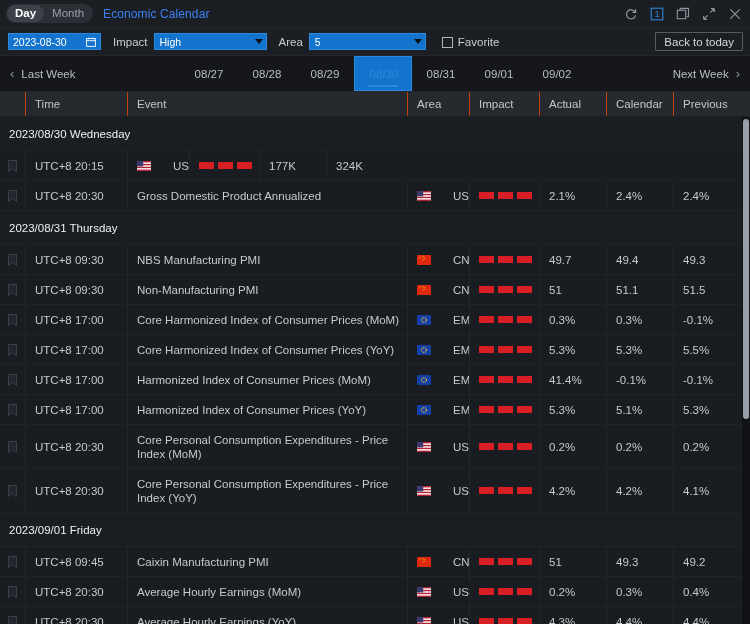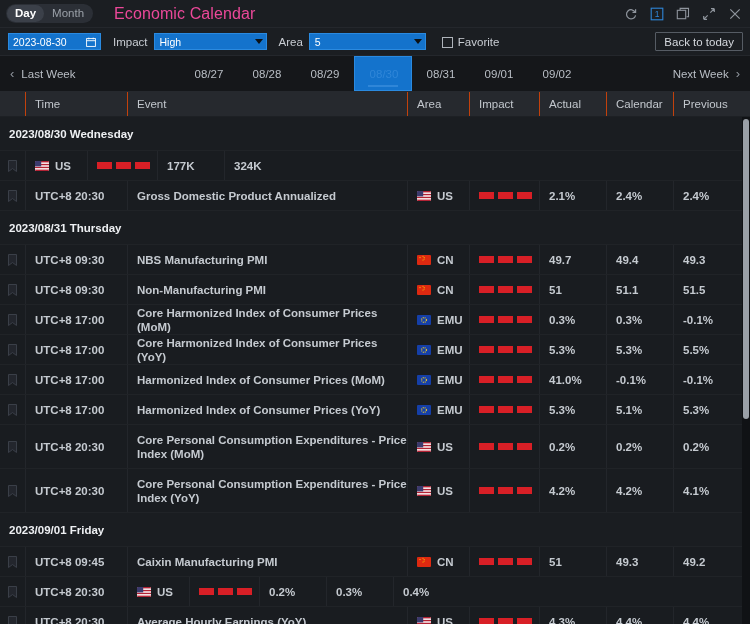--- a/index.html
+++ b/index.html
@@ -28,21 +28,21 @@
   }
   .seg-item {
     font-size: 11.5px; line-height: 17px;
     padding: 0 8px; height: 17px;
     border-radius: 10px;
     color: #9aa0a8; cursor: default;
     display: flex; align-items: center;
   }
   .seg-item.active { background: #3b4049; color: #ffffff; font-weight: bold; }
   .app-title {
-    font-size: 16px; color: #ec4899; margin-left: 21px; letter-spacing: .1px;
+    font-size: 12px; color: #3b82f6; margin-left: 10px; letter-spacing: .1px;
   }
   .tb-right { margin-left: auto; display: flex; align-items: center; gap: 11px; }
   .tb-icon { width: 15px; height: 15px; display: flex; align-items: center; justify-content: center; color: #8f959d; }
   .tb-icon svg { display: block; }
   .tb-icon.boxed { color: #2f86d8; }
 
   
   .filterbar {
     height: 28px; flex: 0 0 28px;
     background: #1b1e22;
@@ -122,21 +122,21 @@
     font-size: 11.5px; color: #c2c7cd;
     border-bottom: 1px solid #1d2024;
   }
   .thead .th {
     display: flex; align-items: center;
     padding-left: 9px;
     border-right: 1px solid #c2410c;
   }
   .thead .th:last-child { border-right: none; }
 
-  .tbody { flex: 1 1 auto; overflow: hidden; position: relative; background: #f97316; font-weight: bold; }
+  .tbody { flex: 1 1 auto; overflow: hidden; position: relative; background: #f97316; }
   .daygroup {
     height: 34px; display: flex; align-items: center;
     padding-left: 9px; font-size: 11.5px; color: #eef0f3;
     background: #1a1d21;
     border-bottom: 1px solid #202327;
   }
   .row {
     display: flex; align-items: stretch;
     min-height: 30px;
     border-bottom: 1px solid #202327;
@@ -147,21 +147,21 @@
   .cell {
     display: flex; align-items: center;
     padding-left: 9px;
     border-right: 1px solid #23262b;
     overflow: hidden;
   }
   .cell.last { border-right: none; }
   .c-mark { justify-content: center; padding-left: 0; }
   .bookmark { width: 9px; height: 12px; position: relative; }
   .bookmark svg { display: block; }
-  .flagwrap { display: flex; align-items: center; gap: 6px; }
+  .flagwrap { display: flex; align-items: center; gap: 22px; }
   .flag { width: 14px; height: 10px; flex: 0 0 14px; position: relative; overflow: hidden; border-radius: 1px; }
   .impact-bars { display: flex; gap: 4px; align-items: center; }
   .ibar { width: 15px; height: 7px; background: #d81f26; }
   .evt { line-height: 14px; }
 
   
   .vscroll {
     position: absolute; right: 0; top: 0; width: 8px; height: 100%;
     background: #101215;
   }
@@ -279,20 +279,23 @@
     <div id="rows">
         <div class="daygroup">2023/08/30 Wednesday</div>
         <div class="row">
           <div class="cell c-mark" style="width: 26px; flex: 0 0 26px;">
             <span class="bookmark">
               <svg width="9" height="12" viewBox="0 0 9 12">
                 <path d="M0.5 0.5h8v11l-4-3-4 3z" fill="#23262d" stroke="#3a3f48" stroke-width="1"></path>
               </svg>
             </span>
           </div>
+          <div class="cell" style="width: 102px; flex: 0 0 102px;">
+            <span>UTC+8 20:15</span>
+          </div>
           <div class="cell" style="width: 62px; flex: 0 0 62px;">
             <span class="flagwrap">
               <span class="flag"><svg width="14" height="10" viewBox="0 0 14 10">
                   <rect width="14" height="10" fill="#ffffff"></rect>
                   <rect y="0" width="14" height="1.43" fill="#b22234"></rect>
                   <rect y="2.86" width="14" height="1.43" fill="#b22234"></rect>
                   <rect y="5.72" width="14" height="1.43" fill="#b22234"></rect>
                   <rect y="8.57" width="14" height="1.43" fill="#b22234"></rect>
                   <rect width="6.2" height="5.4" fill="#3c3b6e"></rect>
                 </svg></span>
@@ -550,21 +553,21 @@
             </span>
           </div>
           <div class="cell" style="width: 70px; flex: 0 0 70px;">
             <span class="impact-bars">
               <span class="ibar"></span>
               <span class="ibar"></span>
               <span class="ibar"></span>
             </span>
           </div>
           <div class="cell" style="width: 67px; flex: 0 0 67px;">
-            <span>41.0%</span>
+            <span>41.4%</span>
           </div>
           <div class="cell" style="width: 67px; flex: 0 0 67px;">
             <span>-0.1%</span>
           </div>
           <div class="cell last" style="width: 68px; flex: 0 0 68px;">
             <span>-0.1%</span>
           </div>
         </div>
         <div class="row">
           <div class="cell c-mark" style="width: 26px; flex: 0 0 26px;">
@@ -743,20 +746,23 @@
           <div class="cell c-mark" style="width: 26px; flex: 0 0 26px;">
             <span class="bookmark">
               <svg width="9" height="12" viewBox="0 0 9 12">
                 <path d="M0.5 0.5h8v11l-4-3-4 3z" fill="#23262d" stroke="#3a3f48" stroke-width="1"></path>
               </svg>
             </span>
           </div>
           <div class="cell" style="width: 102px; flex: 0 0 102px;">
             <span>UTC+8 20:30</span>
           </div>
+          <div class="cell" style="width: 280px; flex: 0 0 280px;">
+            <span class="evt">Average Hourly Earnings (MoM)</span>
+          </div>
           <div class="cell" style="width: 62px; flex: 0 0 62px;">
             <span class="flagwrap">
               <span class="flag"><svg width="14" height="10" viewBox="0 0 14 10">
                   <rect width="14" height="10" fill="#ffffff"></rect>
                   <rect y="0" width="14" height="1.43" fill="#b22234"></rect>
                   <rect y="2.86" width="14" height="1.43" fill="#b22234"></rect>
                   <rect y="5.72" width="14" height="1.43" fill="#b22234"></rect>
                   <rect y="8.57" width="14" height="1.43" fill="#b22234"></rect>
                   <rect width="6.2" height="5.4" fill="#3c3b6e"></rect>
                 </svg></span>

